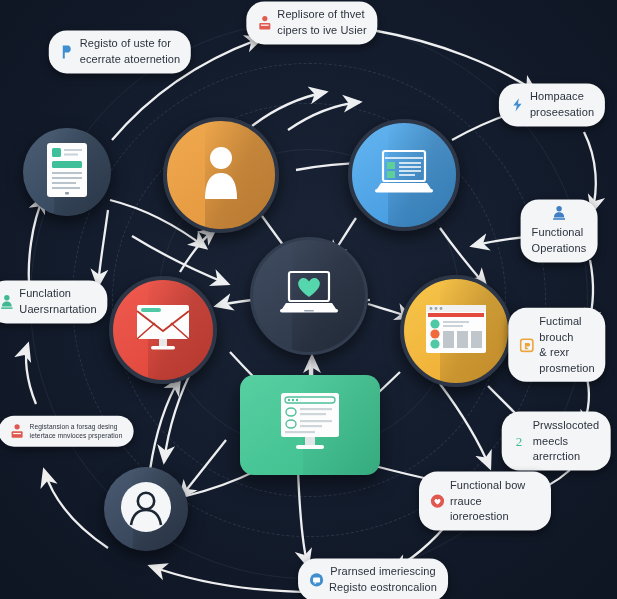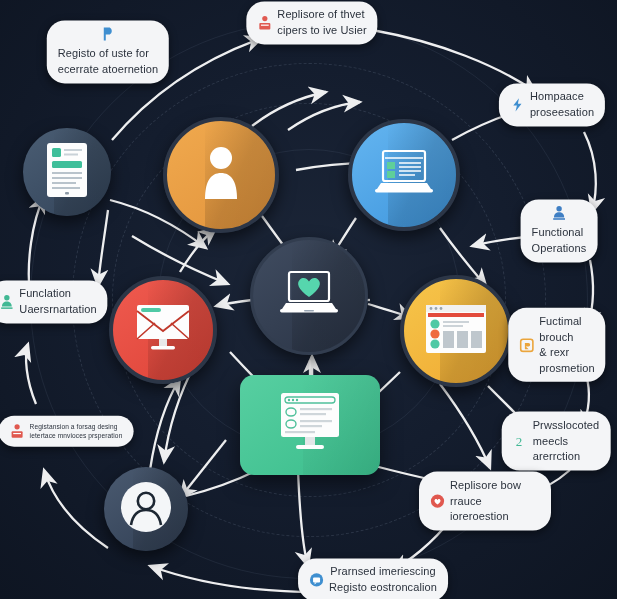--- a/index.html
+++ b/index.html
@@ -250,21 +250,21 @@
     <span class="shade"></span>
     <span class="glyph">
       <svg width="54" height="54" viewBox="0 0 54 54">
         <circle cx="27" cy="27" r="25" fill="#f4f6f8"></circle>
         <circle cx="27" cy="21" r="8.2" fill="none" stroke="#1d2733" stroke-width="2.6"></circle>
         <path d="M12 45 C14 33 20.5 30 27 30 C33.5 30 40 33 42 45" fill="none" stroke="#1d2733" stroke-width="2.6"></path>
       </svg>
     </span>
   </div>
 
-  <div class="pill" style="left:108px;top:52px;flex-direction:column;">
+  <div class="pill" style="left:120px;top:52px;">
     <span class="pico">
       <svg width="15" height="15" viewBox="0 0 15 15">
           <path d="M3 1 h6 a4 4 0 0 1 0 7 H5 v6 H3 Z" fill="#3f8fd0"></path>
         </svg>
     </span>
     <span class="ptxt">
       <span>Registo of uste for</span><br><span>ecerrate atoernetion</span>
     </span>
   </div>
 
@@ -329,21 +329,21 @@
   </div>
 
   <div class="pill" style="left:485px;top:501px;">
     <span class="pico">
       <svg width="15" height="15" viewBox="0 0 15 15">
         <circle cx="7.5" cy="7.5" r="6.6" fill="#e0584f"></circle>
         <path d="M7.5 11 C4.4 8.6 3.8 7 5 5.9 C6 5 7.1 5.8 7.5 6.7 C7.9 5.8 9 5 10 5.9 C11.2 7 10.6 8.6 7.5 11 Z" fill="#fff"></path>
       </svg>
     </span>
     <span class="ptxt">
-      <span>Replisore bow</span><br><span>rrauce ioreroestion</span>
+      <span>Functional bow</span><br><span>rrauce ioreroestion</span>
     </span>
   </div>
 
   <div class="pill" style="left:373px;top:580px;text-align:center;">
     <span class="pico">
       <svg width="15" height="15" viewBox="0 0 15 15">
         <circle cx="7.5" cy="7.5" r="6.6" fill="#3f8fd0"></circle>
         <rect x="4" y="5.2" width="7" height="5" rx="1" fill="#fff"></rect>
         <path d="M5.6 10.2 L5.6 12 L7.8 10.2 Z" fill="#fff"></path>
       </svg>

